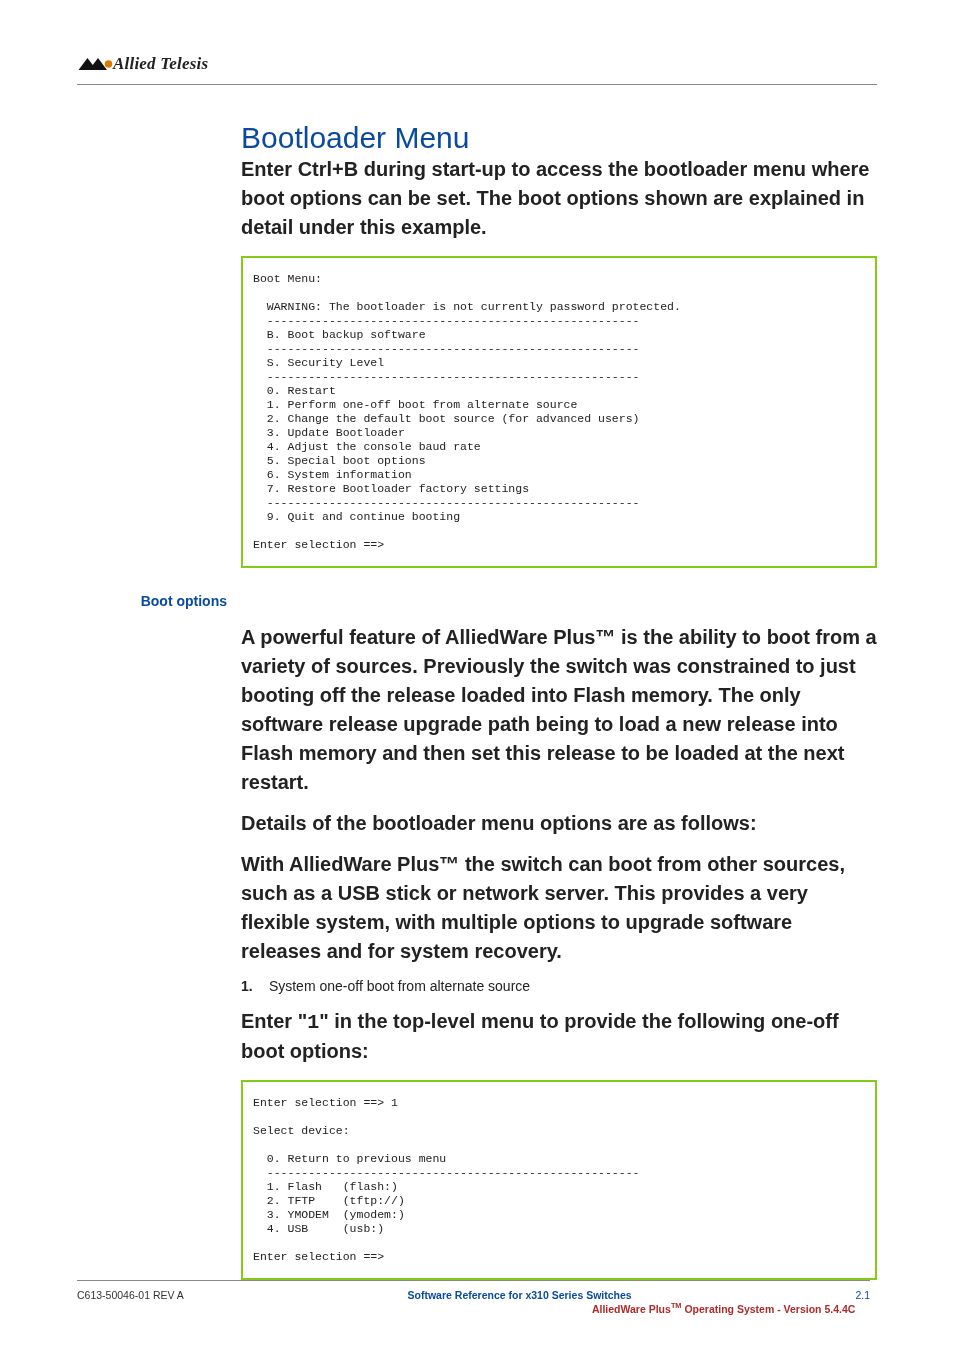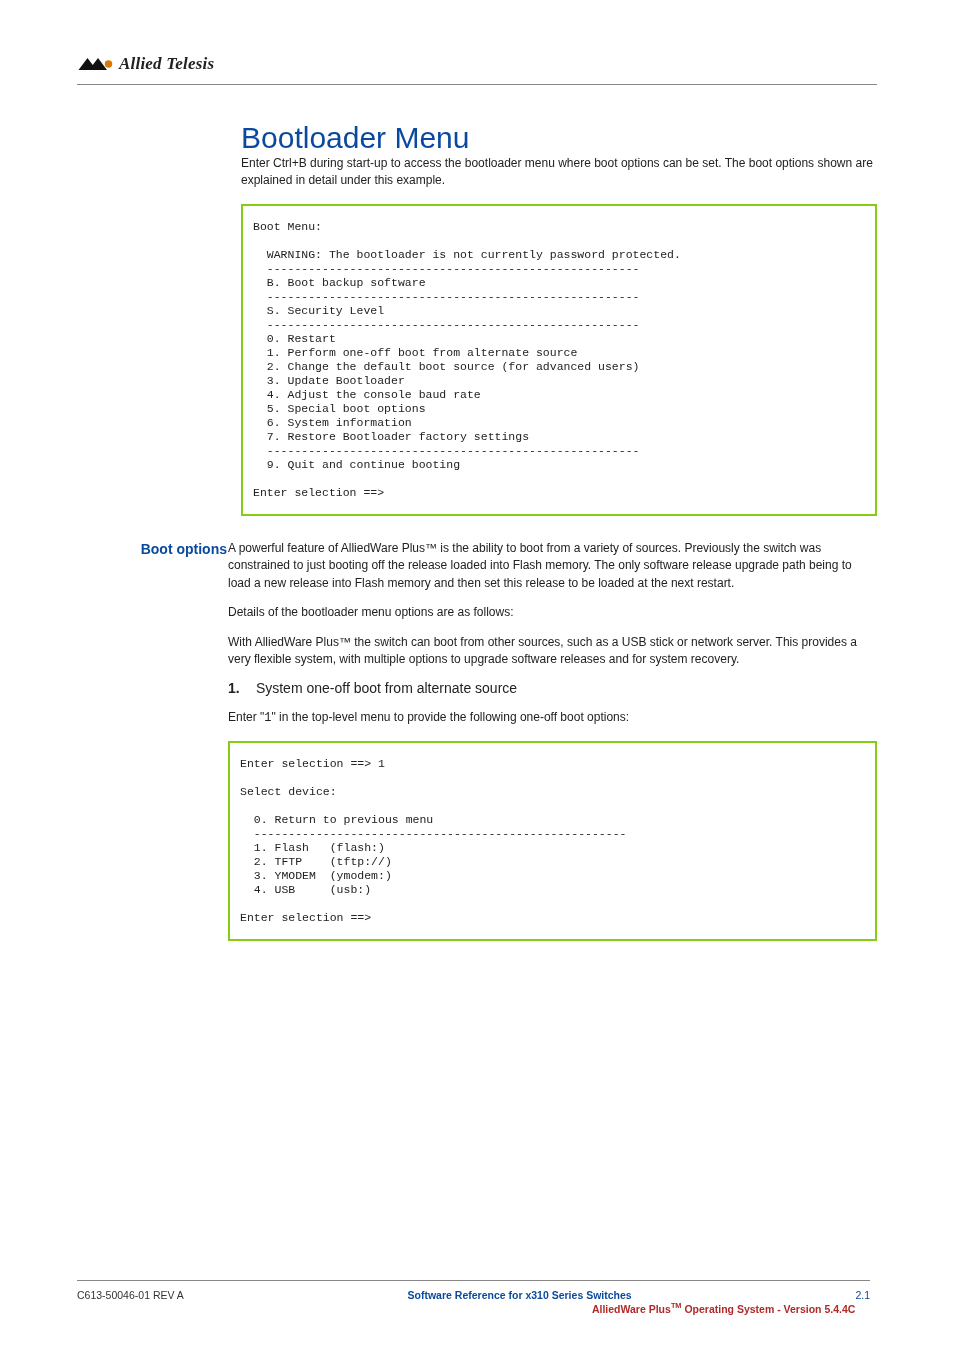--- a/index.html
+++ b/index.html
@@ -1,26 +1,26 @@
 <!DOCTYPE html>
 <html><head>
 <meta charset="utf-8">
 <style>
   * { margin: 0; padding: 0; box-sizing: border-box; }
   html, body { width: 954px; height: 1350px; background: #fff; font-family: "Myriad Pro", "Segoe UI", Arial, sans-serif; color: #222; position: relative; }
   .page { padding: 54px 77px 0 77px; }
-  .header-row { display: flex; align-items: center; gap: 6px; margin-bottom: 10px; }
+  .header-row { display: flex; align-items: center; margin-bottom: 10px; }
   .logo-mark { width: 36px; height: 16px; }
   .logo-text { font-family: Georgia, "Times New Roman", serif; font-style: italic; font-weight: bold; font-size: 17px; letter-spacing: 0.2px; }
   .hr-top { border: none; border-top: 1px solid #888; margin-top: 10px; }
   .content { margin-left: 164px; margin-right: 0; padding-top: 36px; }
   h1.title { color: #0a4a9e; font-size: 30px; font-weight: 400; }
-  p.body { font-size: 12px; line-height: 1.45; margin-bottom: 8px; }
+  p.body { font-size: 20px; line-height: 1.45; margin-bottom: 8px; font-weight: bold; }
   .code-box { border: 2px solid #84cc16; padding: 14px 8px 14px 10px; margin: 14px 0 24px 0; font-family: "Courier New", monospace; font-size: 11.5px; line-height: 1.22; white-space: pre; overflow: hidden; }
-  .sideband { display: flex; align-items: flex-start; gap: 1px; margin-top: 4px; }
+  .sideband { display: flex; align-items: flex-start; gap: 14px; margin-top: 4px; flex-direction: column; }
   .side-label { width: 150px; min-width: 150px; text-align: right; color: #0a4a9e; font-weight: 700; font-size: 14px; padding-top: 1px; margin-left: -164px; }
   .side-body { flex: 1; }
   ol.steps { list-style: none; padding-left: 0; margin: 10px 0; }
   ol.steps li { font-size: 14px; line-height: 1.45; }
   ol.steps li .num { font-weight: 700; display: inline-block; width: 24px; }
   .inline-mono { font-family: "Courier New", monospace; }
   .footer { position: absolute; left: 77px; right: 84px; bottom: 36px; }
   .hr-bot { border: none; border-top: 1px solid #888; margin-bottom: 8px; }
   .foot-row { display: flex; align-items: flex-start; justify-content: space-between; font-size: 10.5px; }
   .foot-left { color: #333; }

